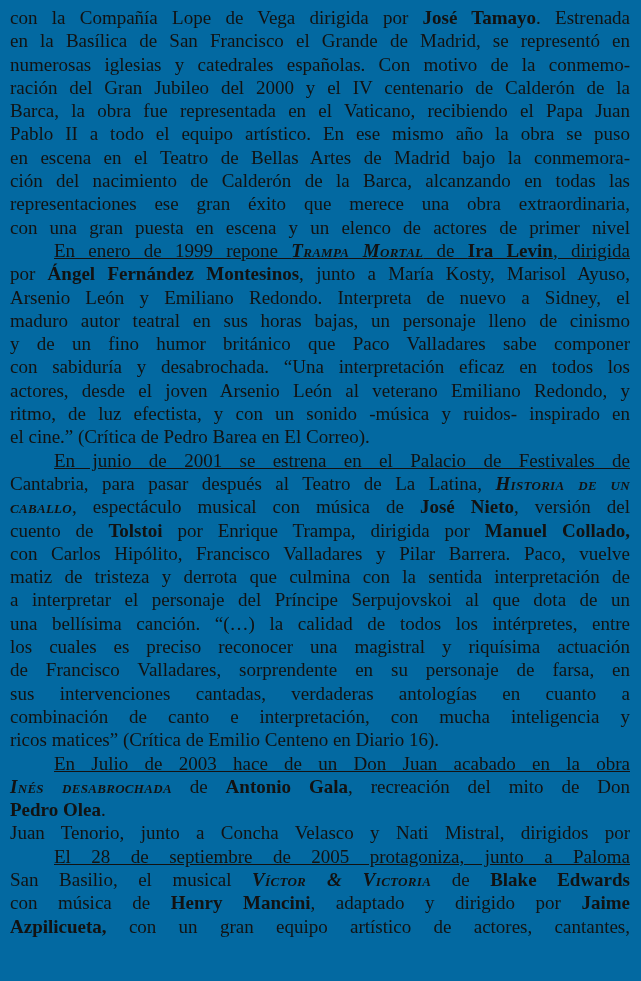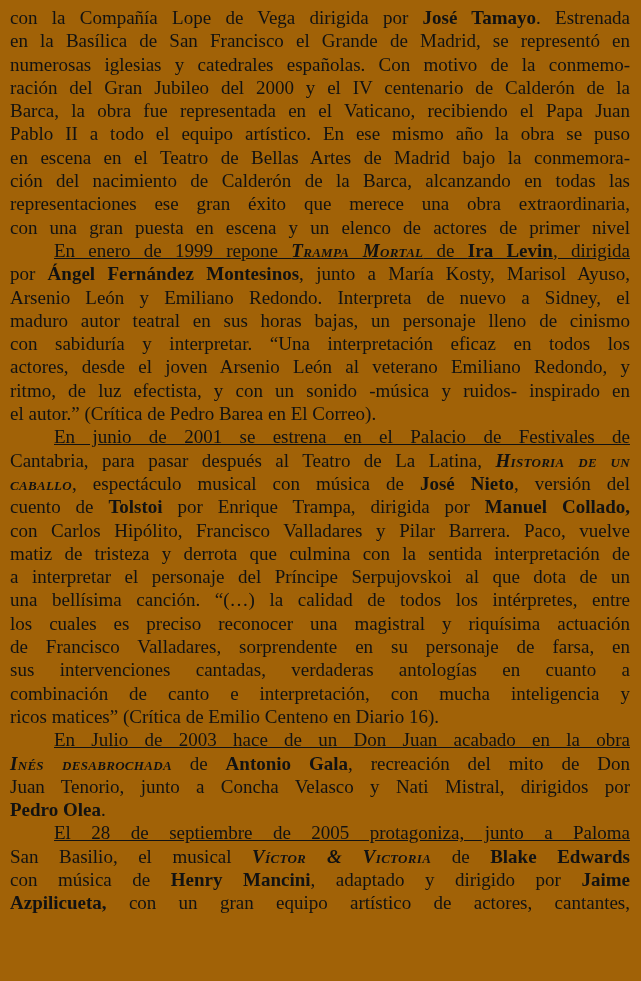--- a/index.html
+++ b/index.html
@@ -23,53 +23,54 @@
   .line.end { text-align-last: left; }
   .line.ind { text-indent: 44px; text-decoration: underline; }
   .s-n { font-style: normal; font-weight: normal; }
   .s-b { font-weight: bold; }
   .s-i { }
   .s-t { font-weight: bold; font-style: italic; font-variant: small-caps; letter-spacing: 0.3px; }
 </style>
 </head>
 <body>
 
-<main class="page" style="background: #a16207; color: rgb(18, 18, 18);">
+<main class="page" style="background: #0369a1; color: rgb(18, 18, 18);">
     <div class="line"><span class="s-n">con la Compañía Lope de Vega dirigida por </span><span class="s-b">José Tamayo</span><span class="s-n">. Estrenada</span></div>
     <div class="line"><span class="s-n">en la Basílica de San Francisco el Grande de Madrid, se representó en</span></div>
     <div class="line"><span class="s-n">numerosas iglesias y catedrales españolas. Con motivo de la conmemo-</span></div>
     <div class="line"><span class="s-n">ración del Gran Jubileo del 2000 y el IV centenario de Calderón de la</span></div>
     <div class="line"><span class="s-n">Barca, la obra fue representada en el Vaticano, recibiendo el Papa Juan</span></div>
     <div class="line"><span class="s-n">Pablo II a todo el equipo artístico. En ese mismo año la obra se puso</span></div>
     <div class="line"><span class="s-n">en escena en el Teatro de Bellas Artes de Madrid bajo la conmemora-</span></div>
     <div class="line"><span class="s-n">ción del nacimiento de Calderón de la Barca, alcanzando en todas las</span></div>
     <div class="line"><span class="s-n">representaciones ese gran éxito que merece una obra extraordinaria,</span></div>
     <div class="line"><span class="s-n">con una gran puesta en escena y un elenco de actores de primer nivel</span></div>
     <div class="line ind"><span class="s-n">En enero de 1999 repone </span><span class="s-t">Trampa Mortal</span><span class="s-n"> de </span><span class="s-b">Ira Levin</span><span class="s-n">, dirigida</span></div>
     <div class="line"><span class="s-n">por </span><span class="s-b">Ángel Fernández Montesinos</span><span class="s-n">, junto a María Kosty, Marisol Ayuso,</span></div>
     <div class="line"><span class="s-n">Arsenio León y Emiliano Redondo. Interpreta de nuevo a Sidney, el</span></div>
     <div class="line"><span class="s-n">maduro autor teatral en sus horas bajas, un personaje lleno de cinismo</span></div>
-    <div class="line"><span class="s-n">con sabiduría y interpretar. </span><span class="s-i">“Una interpretación eficaz en todos los</span></div>
+    <div class="line"><span class="s-n">y de un fino humor británico que Paco Valladares sabe componer</span></div>
+    <div class="line"><span class="s-n">con sabiduría y desabrochada. </span><span class="s-i">“Una interpretación eficaz en todos los</span></div>
     <div class="line"><span class="s-i">actores, desde el joven Arsenio León al veterano Emiliano Redondo, y</span></div>
     <div class="line"><span class="s-i">ritmo, de luz efectista, y con un sonido -música y ruidos- inspirado en</span></div>
-    <div class="line end"><span class="s-i">el autor.”</span><span class="s-n"> (Crítica de Pedro Barea en El Correo).</span></div>
+    <div class="line end"><span class="s-i">el cine.”</span><span class="s-n"> (Crítica de Pedro Barea en El Correo).</span></div>
     <div class="line ind"><span class="s-n">En junio de 2001 se estrena en el Palacio de Festivales de</span></div>
     <div class="line"><span class="s-n">Cantabria, para pasar después al Teatro de La Latina, </span><span class="s-t">Historia de un</span></div>
     <div class="line"><span class="s-t">caballo</span><span class="s-n">, espectáculo musical con música de </span><span class="s-b">José Nieto</span><span class="s-n">, versión del</span></div>
     <div class="line"><span class="s-n">cuento de </span><span class="s-b">Tolstoi</span><span class="s-n"> por Enrique Trampa, dirigida por </span><span class="s-b">Manuel Collado,</span></div>
     <div class="line"><span class="s-n">con Carlos Hipólito, Francisco Valladares y Pilar Barrera. Paco, vuelve</span></div>
     <div class="line"><span class="s-n">matiz de tristeza y derrota que culmina con la sentida interpretación de</span></div>
     <div class="line"><span class="s-n">a interpretar el personaje del Príncipe Serpujovskoi al que dota de un</span></div>
     <div class="line"><span class="s-n">una bellísima canción. </span><span class="s-i">“(…) la calidad de todos los intérpretes, entre</span></div>
     <div class="line"><span class="s-i">los cuales es preciso reconocer una magistral y riquísima actuación</span></div>
     <div class="line"><span class="s-i">de Francisco Valladares, sorprendente en su personaje de farsa, en</span></div>
     <div class="line"><span class="s-i">sus intervenciones cantadas, verdaderas antologías en cuanto a</span></div>
     <div class="line"><span class="s-i">combinación de canto e interpretación, con mucha inteligencia y</span></div>
     <div class="line end"><span class="s-i">ricos matices</span><span class="s-n">” (Crítica de Emilio Centeno en </span><span class="s-i">Diario 16</span><span class="s-n">).</span></div>
     <div class="line ind"><span class="s-n">En Julio de 2003 hace de un Don Juan acabado en la obra</span></div>
     <div class="line"><span class="s-t">Inés desabrochada</span><span class="s-n"> de </span><span class="s-b">Antonio Gala</span><span class="s-n">, recreación del mito de Don</span></div>
+    <div class="line end"><span class="s-b">Pedro Olea</span><span class="s-n">.</span></div>
     <div class="line"><span class="s-n">Juan Tenorio, junto a Concha Velasco y Nati Mistral, dirigidos por</span></div>
-    <div class="line end"><span class="s-b">Pedro Olea</span><span class="s-n">.</span></div>
     <div class="line ind"><span class="s-n">El 28 de septiembre de 2005 protagoniza, junto a Paloma</span></div>
     <div class="line"><span class="s-n">San Basilio, el musical </span><span class="s-t">Víctor &amp; Victoria</span><span class="s-n"> de </span><span class="s-b">Blake Edwards</span></div>
     <div class="line"><span class="s-n">con música de </span><span class="s-b">Henry Mancini</span><span class="s-n">, adaptado y dirigido por </span><span class="s-b">Jaime</span></div>
     <div class="line"><span class="s-b">Azpilicueta,</span><span class="s-n"> con un gran equipo artístico de actores, cantantes,</span></div>
   </main>
 
 </body></html>

